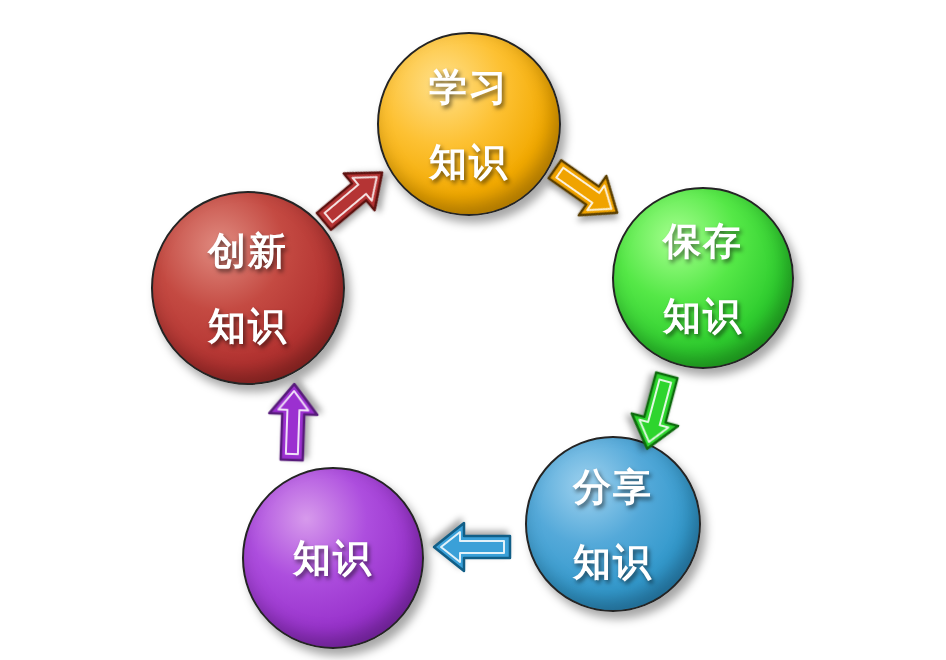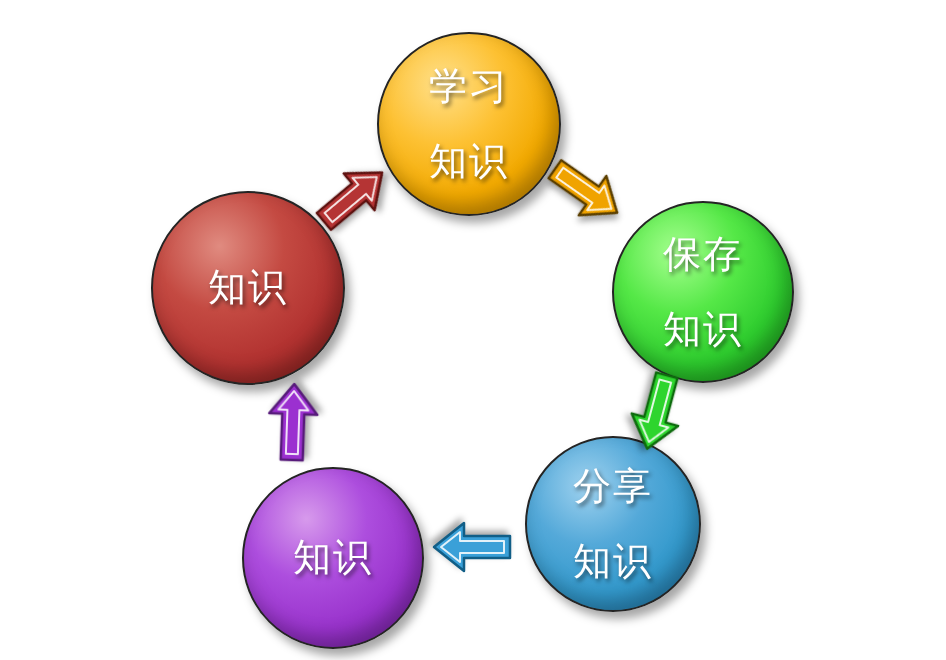--- a/index.html
+++ b/index.html
@@ -18,35 +18,35 @@
   
   .node {
     position: absolute;
     border-radius: 50%;
     display: flex;
     flex-direction: column;
     align-items: center;
     justify-content: center;
     text-align: center;
     color: #ffffff;
-    font-weight: normal;
+    font-weight: bold;
     font-size: 38px;
     line-height: 1.45;
     border: 2px solid #242424;
     box-shadow: 5px 7px 10px rgba(0,0,0,0.35), inset -6px -10px 18px rgba(0,0,0,0.25);
     text-shadow: 2px 3px 4px rgba(0,0,0,0.55);
     letter-spacing: 2px;
     gap: 20px;
   }
   .node-learn {
     left: 377px; top: 32px; width: 180px; height: 180px;
     background: radial-gradient(circle at 35% 28%, #ffe08a 0%, #fdc133 35%, #f2a900 65%, #cf8d00 100%);
   }
   .node-save {
-    left: 612px; top: 201px; width: 178px; height: 178px;
+    left: 612px; top: 187px; width: 178px; height: 178px;
     background: radial-gradient(circle at 35% 28%, #a6ff8f 0%, #55e847 35%, #2ecc2e 65%, #18a018 100%);
     align-items: center;
   }
   .node-share {
     left: 525px; top: 436px; width: 172px; height: 172px;
     background: radial-gradient(circle at 35% 28%, #9fd2ef 0%, #54a9d9 35%, #3399cc 65%, #1f7ab0 100%);
   }
   .node-use {
     left: 242px; top: 467px; width: 178px; height: 178px;
     background: radial-gradient(circle at 35% 28%, #d79aec 0%, #ad4ede 35%, #9933cc 65%, #7a1faa 100%);
@@ -96,20 +96,21 @@
   <div class="node node-share">
     <span>分享</span>
     <span>知识</span>
   </div>
 
   <div class="node node-use">
     <span>知识</span>
   </div>
 
   <div class="node node-innovate">
+    <span>创新</span>
     <span>知识</span>
   </div>
 
   <div class="arrow arrow-learn-save">
     <svg viewBox="0 0 80 52">
       <polygon class="arrow-body" points="2,15 48,15 48,2 78,26 48,50 48,37 2,37" stroke="#5b3f00" fill="#F0A300"></polygon>
       <polygon class="arrow-highlight" points="8,20 52,20 52,11 71,26 52,41 52,32 8,32"></polygon>
     </svg>
   </div>
 

